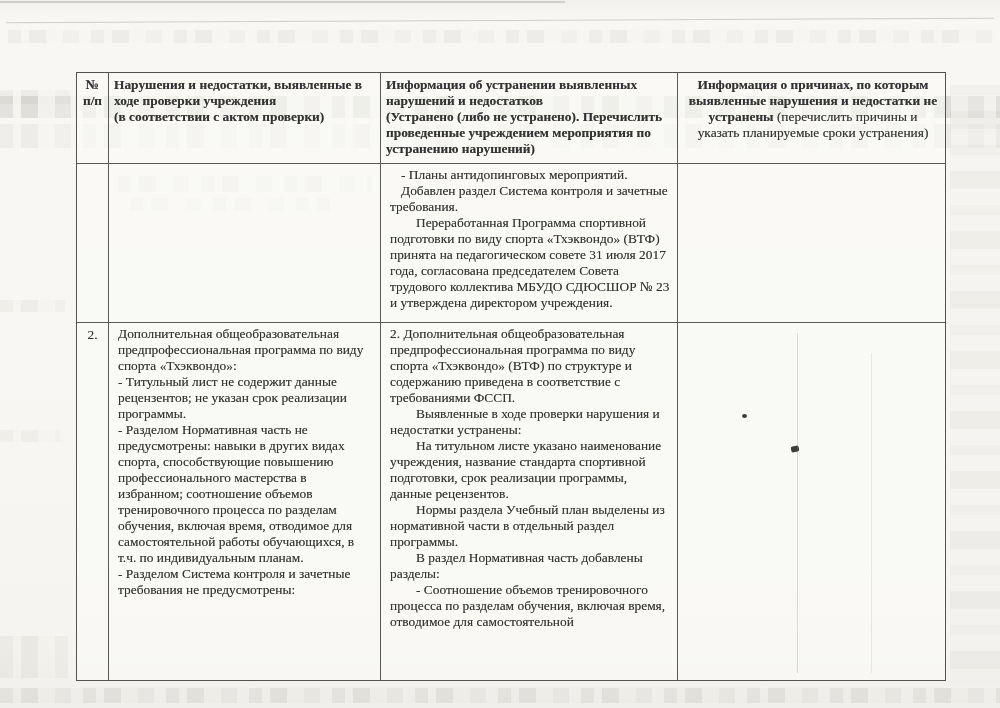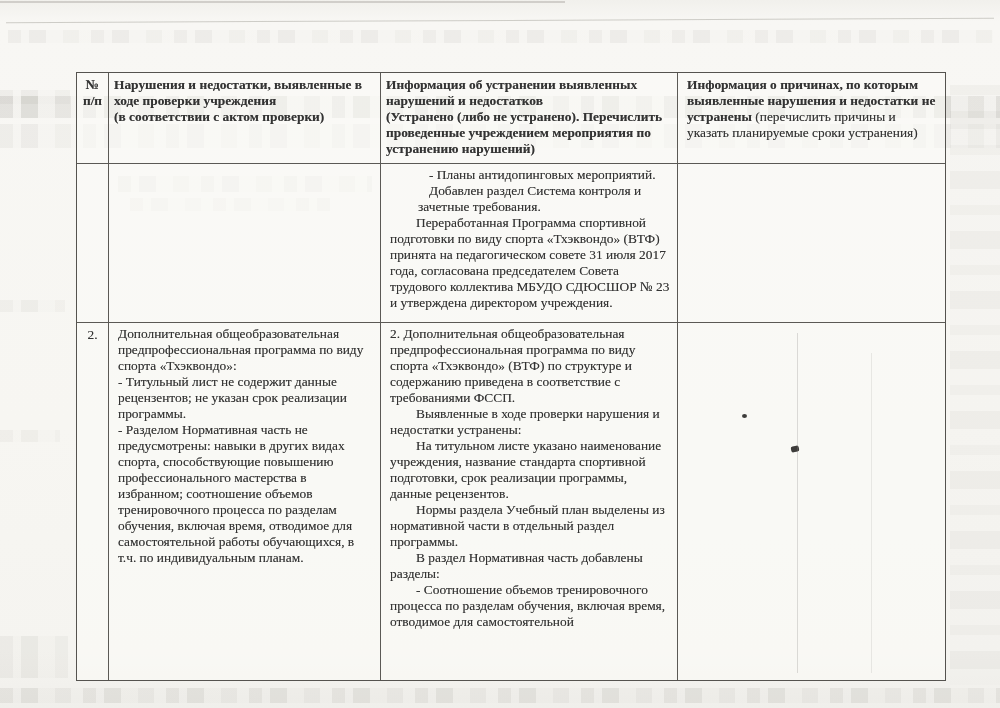--- a/index.html
+++ b/index.html
@@ -27,27 +27,27 @@
   .cell{
     border-right:1px solid #5b5955;border-bottom:1px solid #5b5955;
     box-sizing:border-box;overflow:hidden;position:relative;
     font-size:13.4px;line-height:16px;
     text-shadow:0 0 .5px rgba(45,44,42,.45);
   }
   .cell.last-col{border-right:none;}
   .cell.last-row{border-bottom:none;}
   .hdr{font-weight:bold;padding:4px 5px 0 5px;}
   .hdr .sub{font-weight:bold;}
-  .hdr-left{text-align:left;padding:4px 8px 0 9px;}
+  .hdr-left{text-align:center;padding:4px 8px 0 9px;}
   .hdr-left .sub{font-weight:normal;}
   .num-cell{text-align:center;padding-top:4px;}
   .body-cell{padding:3px 7px 0 9px;}
   .body-cell p{margin:0;}
   p.ind{text-indent:26px;}
-  p.ind-sm{text-indent:11px;margin-left:28px;}
+  p.ind-sm{text-indent:11px;}
   .faint-line-v{position:absolute;width:1px;background:rgba(140,138,132,.28);filter:blur(.4px);}
 </style>
 </head>
 <body>
 
 <div class="stage">
 
   <div class="edge-top"></div>
   <div class="page-fold-line"></div>
   <div class="ghost gh-h light" style="left:8px;top:30px;width:985px;height:13px;"></div>
@@ -89,20 +89,21 @@
     </div>
     <div class="cell last-col"></div>
 
     <div class="cell num-cell last-row r2">
       <span>2.</span>
     </div>
     <div class="cell body-cell last-row r2">
       <p>Дополнительная общеобразовательная предпрофессиональная программа по виду спорта «Тхэквондо»:</p>
       <p>- Титульный лист не содержит данные рецензентов; не указан срок реализации программы.</p>
       <p>- Разделом Нормативная часть не предусмотрены: навыки в других видах спорта, способствующие повышению профессионального мастерства в избранном; соотношение объемов тренировочного процесса по разделам обучения, включая время, отводимое для самостоятельной работы обучающихся, в т.ч. по индивидуальным планам.</p>
+      <p>- Разделом Система контроля и зачетные требования не предусмотрены:</p>
     </div>
     <div class="cell body-cell last-row r2">
       <p>2. Дополнительная общеобразовательная предпрофессиональная программа по виду спорта «Тхэквондо» (ВТФ) по структуре и содержанию приведена в соответствие с требованиями ФССП.</p>
       <p class="ind">Выявленные в ходе проверки нарушения и недостатки устранены:</p>
       <p class="ind">На титульном листе указано наименование учреждения, название стандарта спортивной подготовки, срок реализации программы, данные рецензентов.</p>
       <p class="ind">Нормы раздела Учебный план выделены из нормативной части в отдельный раздел программы.</p>
       <p class="ind">В раздел Нормативная часть добавлены разделы:</p>
       <p class="ind">- Соотношение объемов тренировочного процесса по разделам обучения, включая время, отводимое для самостоятельной</p>
     </div>
     <div class="cell last-col last-row">

